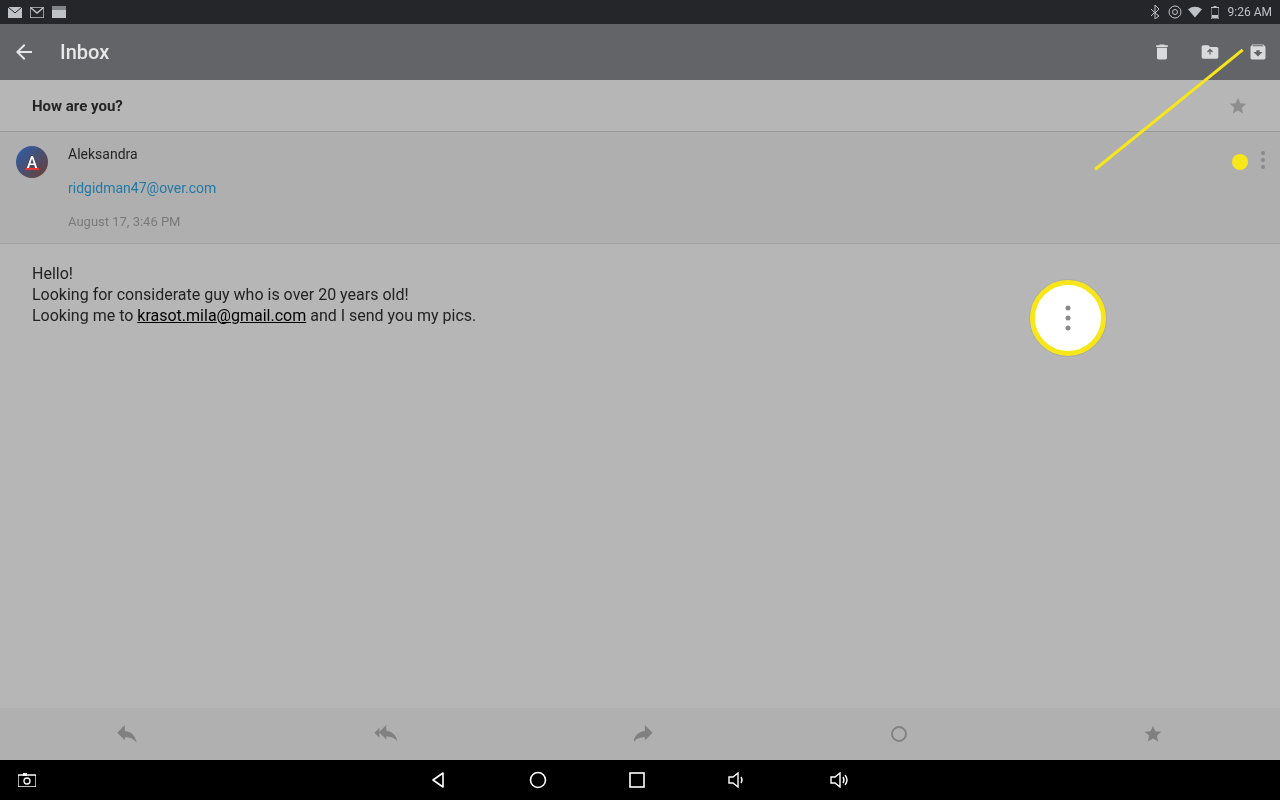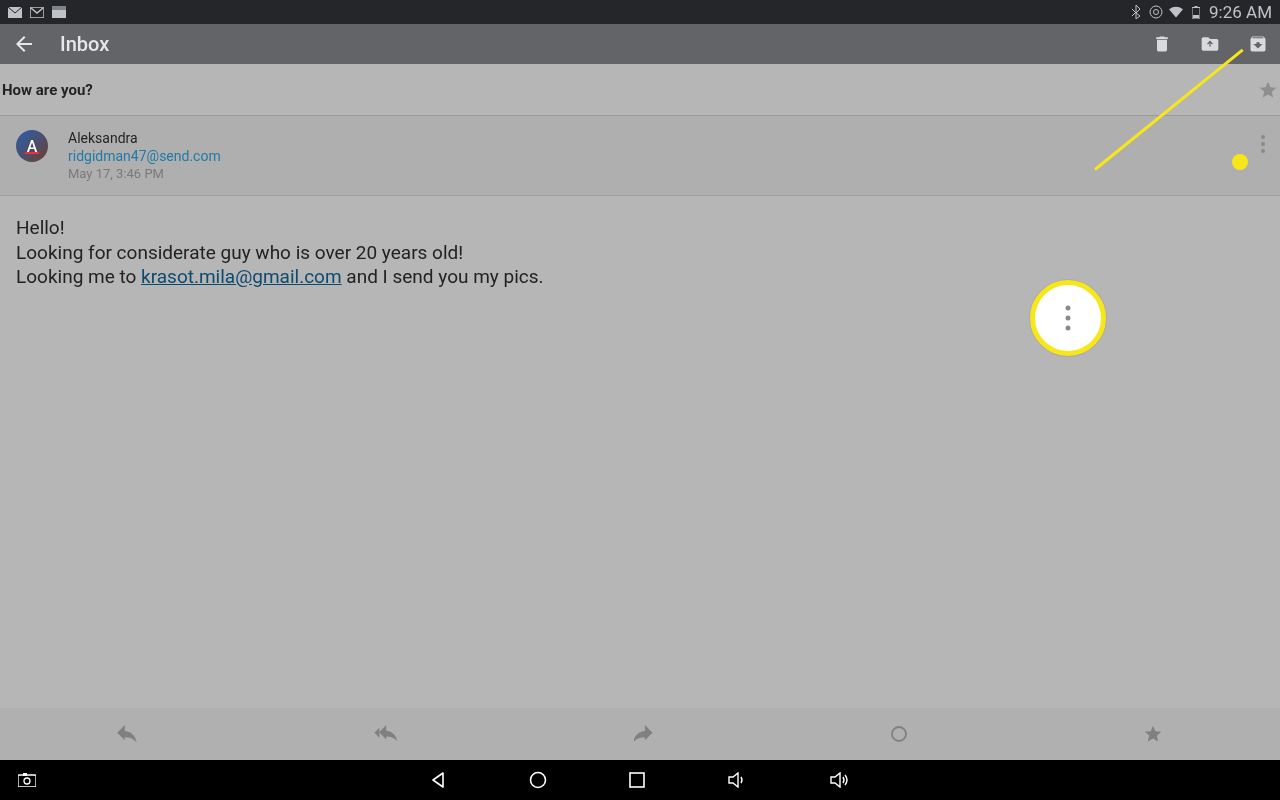--- a/index.html
+++ b/index.html
@@ -18,36 +18,36 @@
   align-items: center;
   color: #bfc2c6;
   font-size: 12px;
   padding: 0 8px;
 }
 .status-left { display: flex; gap: 8px; align-items: center; }
 .status-right { margin-left: auto; display: flex; gap: 6px; align-items: center; }
 .status-icon { width: 14px; height: 14px; display: inline-flex; align-items: center; justify-content: center; }
 
 .app-bar {
-  height: 40px;
+  height: 56px;
   background: #636467;
   display: flex;
   align-items: center;
   padding: 0 12px;
 }
 .app-bar .back-arrow { color: #e6e7e8; margin-right: 24px; display: flex; align-items: center; }
 .app-bar .title { color: #e6e7e8; font-size: 20px; font-weight: 500; }
 .app-bar .actions { margin-left: auto; display: flex; gap: 28px; align-items: center; }
 .app-bar .action-icon { color: #d9dadc; display: flex; }
 
 .subject-bar {
   height: 52px;
   display: flex;
   align-items: center;
-  padding: 0 2px;
+  padding: 0 32px;
   border-bottom: 1px solid #9a9a9a;
   background: #b6b6b6;
 }
 .subject-bar .subject { font-size: 15px; font-weight: 700; color: #242424; }
 .subject-bar .star { margin-left: auto; color: #8e8e8e; }
 
 .sender-row {
   display: flex;
   align-items: flex-start;
   padding: 14px 16px;
@@ -64,34 +64,34 @@
 }
 .avatar-letter {
   color: #fff; font-weight: 500; font-size: 16px;
   text-shadow: 0 0 2px rgba(0,0,0,0.3);
   position: relative;
 }
 .avatar-letter::after {
   content: ''; position: absolute; left: -2px; right: -2px; bottom: 2px;
   height: 2px; background: #e33;
 }
-.sender-info { display: flex; flex-direction: column; gap: 2px; }
+.sender-info { display: flex; flex-direction: column; gap: 18px; }
 .sender-name { font-size: 14px; color: #242424; }
 .sender-email { font-size: 14px; color: #227aa6; }
 .sender-date { font-size: 13px; color: #7a7a7a; }
 .more-dots { position: absolute; right: 14px; top: 18px; color: #8a8a8a; }
 
 .body-content {
-  padding: 20px 16px;
-  font-size: 19px;
+  padding: 20px 32px;
+  font-size: 16px;
   color: #222;
   line-height: 1.3;
   background: #b6b6b6;
 }
-.body-content a { color: #0c4a6e; }
+.body-content a { color: #000000; }
 
 .bottom-actions {
   position: absolute;
   left: 0; right: 0; bottom: 40px;
   height: 52px;
   display: flex;
   justify-content: space-around;
   align-items: center;
   background: #b1b0b1;
 }
@@ -182,21 +182,21 @@
           <path d="M7.5 12 L0 3 Q7.5 -2 15 3 Z" fill="#bfc2c6"></path>
         </svg>
     </span>
     <span class="status-icon">
       <svg width="8" height="13" viewBox="0 0 8 13">
           <rect x="2.5" y="0" width="3" height="1.5" fill="#bfc2c6"></rect>
           <rect x="0" y="1.5" width="8" height="11.5" fill="none" stroke="#bfc2c6" stroke-width="1"></rect>
           <rect x="1" y="9" width="6" height="3" fill="#bfc2c6"></rect>
         </svg>
     </span>
-    <span style="font-size:17px;">9:26 AM</span>
+    <span style="font-size:12px;">9:26 AM</span>
   </div>
 </div>
 
 <div class="app-bar">
   <span class="back-arrow">
     <svg width="24" height="24" viewBox="0 0 24 24">
         <path d="M20 11H7.8l5.6-5.6L12 4l-8 8 8 8 1.4-1.4L7.8 13H20z" fill="currentColor"></path>
       </svg>
   </span>
   <span class="title">Inbox</span>
@@ -228,22 +228,22 @@
       </svg>
   </span>
 </div>
 
 <div class="sender-row">
   <div class="avatar">
     <span class="avatar-letter">A</span>
   </div>
   <div class="sender-info">
     <span class="sender-name">Aleksandra</span>
-    <span class="sender-email">ridgidman47@send.com</span>
-    <span class="sender-date">May 17, 3:46 PM</span>
+    <span class="sender-email">ridgidman47@over.com</span>
+    <span class="sender-date">August 17, 3:46 PM</span>
   </div>
   <span class="more-dots">
     <svg width="6" height="20" viewBox="0 0 6 20">
         <circle cx="3" cy="3" r="2" fill="currentColor"></circle>
         <circle cx="3" cy="10" r="2" fill="currentColor"></circle>
         <circle cx="3" cy="17" r="2" fill="currentColor"></circle>
       </svg>
   </span>
 </div>
 

